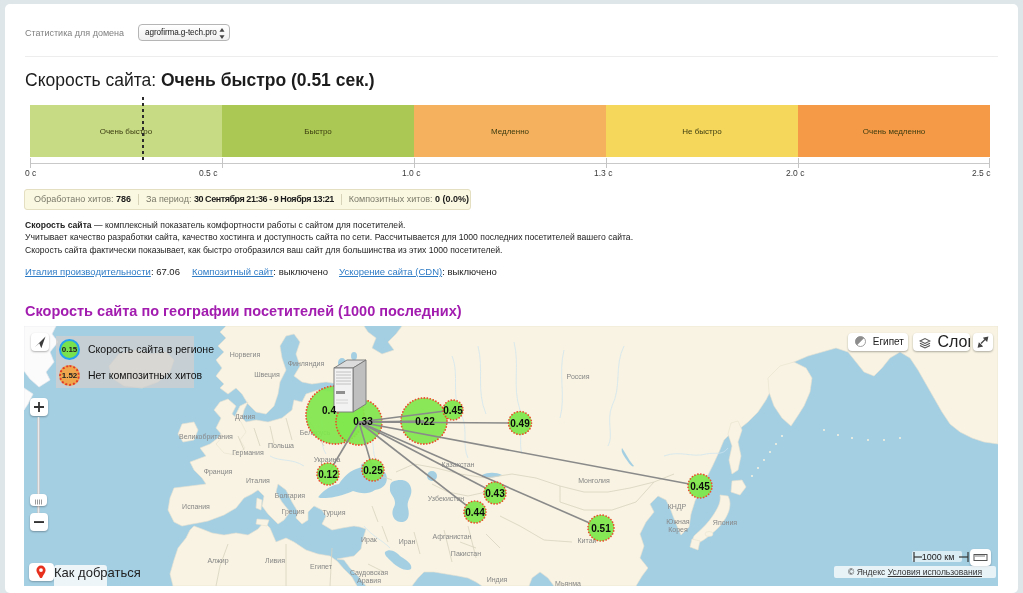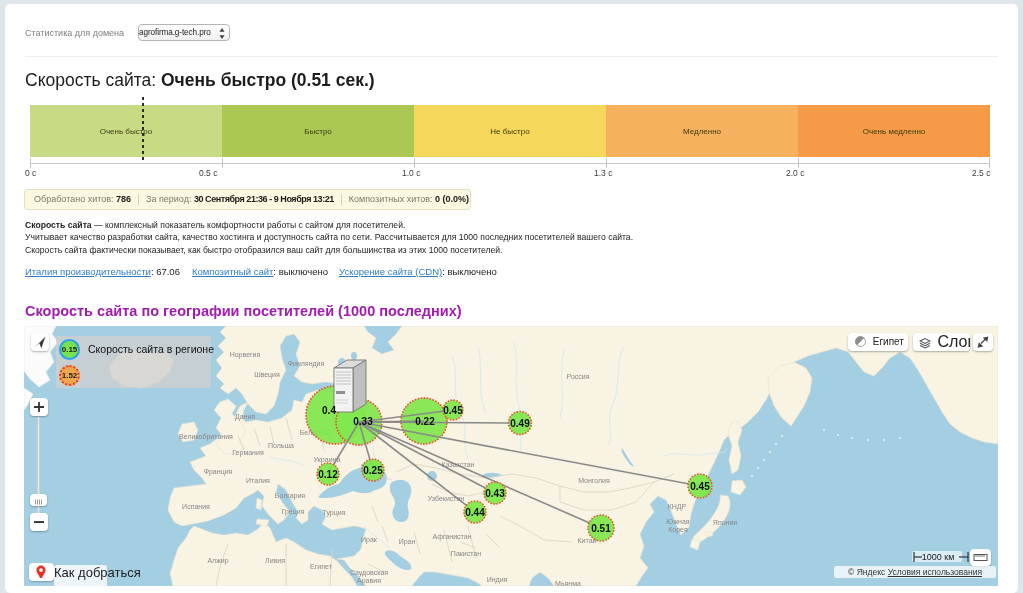--- a/index.html
+++ b/index.html
@@ -1,63 +1,63 @@
 <!DOCTYPE html>
 <html><head>
 <meta charset="utf-8">
 <style>
 html,body{margin:0;padding:0}
 body{width:1023px;height:593px;background:#dfe6ea;font-family:"Liberation Sans",sans-serif;position:relative;overflow:hidden}
 .card{position:absolute;left:5px;top:4px;width:1013px;height:589px;background:#fff;border-radius:5px}
 .abs{position:absolute}
 .domlabel{left:25px;top:28px;font-size:9px;color:#7f7f7f}
-.select{left:138px;top:24px;width:92px;height:17px;border:1px solid #b5b5b5;border-radius:4px;background:linear-gradient(#fff,#f0f0f0);font-size:8.2px;letter-spacing:-0.1px;color:#1a1a1a;line-height:16px;text-align:left;box-sizing:border-box;white-space:nowrap}
+.select{left:138px;top:24px;width:92px;height:17px;border:1px solid #b5b5b5;border-radius:4px;background:linear-gradient(#fff,#f0f0f0);font-size:8.2px;letter-spacing:-0.1px;color:#1a1a1a;line-height:16px;text-align:left;padding-left:6px;box-sizing:border-box;white-space:nowrap}
 .selarrows{position:absolute;right:4px;top:3px;width:6px;height:11px}
 .hr1{left:25px;top:56px;width:973px;height:1px;background:#ededed}
 .h1{left:25px;top:70px;font-size:17.5px;color:#1c1c1c;white-space:nowrap}
 .h1 b{font-weight:bold}
 .bar{left:30px;top:105px;width:960px;height:52px;display:flex}
 .seg{flex:1;display:flex;align-items:center;justify-content:center;font-size:8px;color:#3c3c10}
 .dash{left:142px;top:97px;width:2px;height:66px;background:repeating-linear-gradient(#2b2b2b 0 3px,transparent 3px 6px)}
 .axis{left:30px;top:163px;width:960px;height:1px;background:#c9c9c9}
 .tick{top:158px;width:1px;height:10px;background:#c4c4c4}
 .ticklbl{top:168px;font-size:8.5px;color:#3a3a3a;font-weight:normal}
 .stats{left:24px;top:189px;width:447px;height:21px;box-sizing:border-box;background:#fbf8e1;border:1px solid #e4dfc0;border-radius:3px;font-size:9px;color:#7a7a6a;line-height:19px;white-space:nowrap}
 .stats b{color:#1a1a1a}
 .stats .sep{display:inline-block;width:1px;height:11px;background:#d7d3b8;vertical-align:middle;margin:0 7px}
 .para{left:25px;top:219px;font-size:8.6px;color:#222;line-height:12.4px}
 .links{left:25px;top:266px;font-size:9.5px;color:#1a1a1a;white-space:nowrap}
 .links a{color:#2f7cc6;text-decoration:underline}
 .links b{font-weight:normal}
 .h2{left:25px;top:303px;font-size:14.5px;font-weight:bold;color:#a21caf;white-space:nowrap}
 #map{left:24px;top:326px;width:974px;height:260px;overflow:hidden}
 .mapbtn{background:#fff;border-radius:4px;box-shadow:0 1px 2px rgba(0,0,0,0.3);white-space:nowrap;overflow:hidden}
-.legend{left:32px;top:10px;width:155px;height:52px;background:rgba(207,206,206,0.78);font-size:10.5px;color:#111}
+.legend{left:32px;top:10px;width:138px;height:52px;background:rgba(207,206,206,0.78);font-size:10.5px;color:#111}
 .lrow{height:26px;position:relative}
 .lc{position:absolute;left:3px;top:3px;width:17px;height:17px;border-radius:50%;font-size:8px;font-weight:bold;color:#222;text-align:center;line-height:17px;box-sizing:content-box}
 .lt{position:absolute;left:32px;top:0;line-height:26px;white-space:nowrap}
 .attr{left:0;top:241px;width:972px;text-align:right;font-size:8.5px;color:#333;white-space:nowrap}
 </style>
 </head>
 <body>
 <div class="card"></div>
 <div class="abs domlabel">Статистика для домена</div>
 <div class="abs select">agrofirma.g-tech.pro
   <svg class="selarrows" viewBox="0 0 7 13">
       <path d="M3.5 0 L6.5 4.5 L0.5 4.5 Z" fill="#444"></path>
       <path d="M3.5 13 L6.5 8.5 L0.5 8.5 Z" fill="#444"></path>
     </svg>
 </div>
 <div class="abs hr1"></div>
 <div class="abs h1">Скорость сайта: <b>Очень быстро (0.51 сек.)</b></div>
 <div class="abs bar">
   <div class="seg" style="background:#c7db85">Очень быстро</div>
   <div class="seg" style="background:#aac853">Быстро</div>
+  <div class="seg" style="background:#f6b15e">Медленно</div>
   <div class="seg" style="background:#f5d75c">Не быстро</div>
-  <div class="seg" style="background:#f6b15e">Медленно</div>
   <div class="seg" style="background:#f59a47">Очень медленно</div>
 </div>
 <div class="abs dash"></div>
 <div class="abs axis"></div>
 <div class="abs tick" style="left:30px"></div>
 <div class="abs tick" style="left:222px"></div>
 <div class="abs tick" style="left:414px"></div>
 <div class="abs tick" style="left:606px"></div>
 <div class="abs tick" style="left:798px"></div>
 <div class="abs tick" style="left:989px"></div>
@@ -267,20 +267,21 @@
         <path d="M3.5,14.5 L14.5,3.5 L10.3,15.2 L8.3,10.2 Z" fill="#3c3c3c"></path>
       </svg>
 </div>
 <div class="abs legend">
 <div class="lrow">
         <span class="lc" style="background:#77e14e;border:2px solid #27a2ef">0.15</span>
         <span class="lt">Скорость сайта в регионе</span>
       </div>
 <div class="lrow">
         <span class="lc" style="background:#f0a64c;border:2px dotted #e23c28">1.52</span>
+        <span class="lt">Нет композитных хитов</span>
       </div>
 </div>
 <div class="abs mapbtn" style="left:6px;top:72px;width:18px;height:18px"><svg width="18" height="18" viewBox="0 0 18 18">
         <path d="M8.1,4 h1.8 v4.1 H14 v1.8 H9.9 V14 H8.1 V9.9 H4 V8.1 h4.1 Z" fill="#333"></path>
       </svg></div>
 <div class="abs" style="left:13px;top:91px;width:3px;height:97px;background:linear-gradient(90deg,#b9bdbf,#e8eaeb,#b9bdbf);border-radius:2px"></div>
 <div class="abs mapbtn" style="left:6px;top:168px;width:17px;height:12px">
 <svg width="17" height="12" viewBox="0 0 17 12">
         <g stroke="#9a9a9a" stroke-width="1">
           <line x1="5.5" y1="3.5" x2="5.5" y2="8.5"></line>

